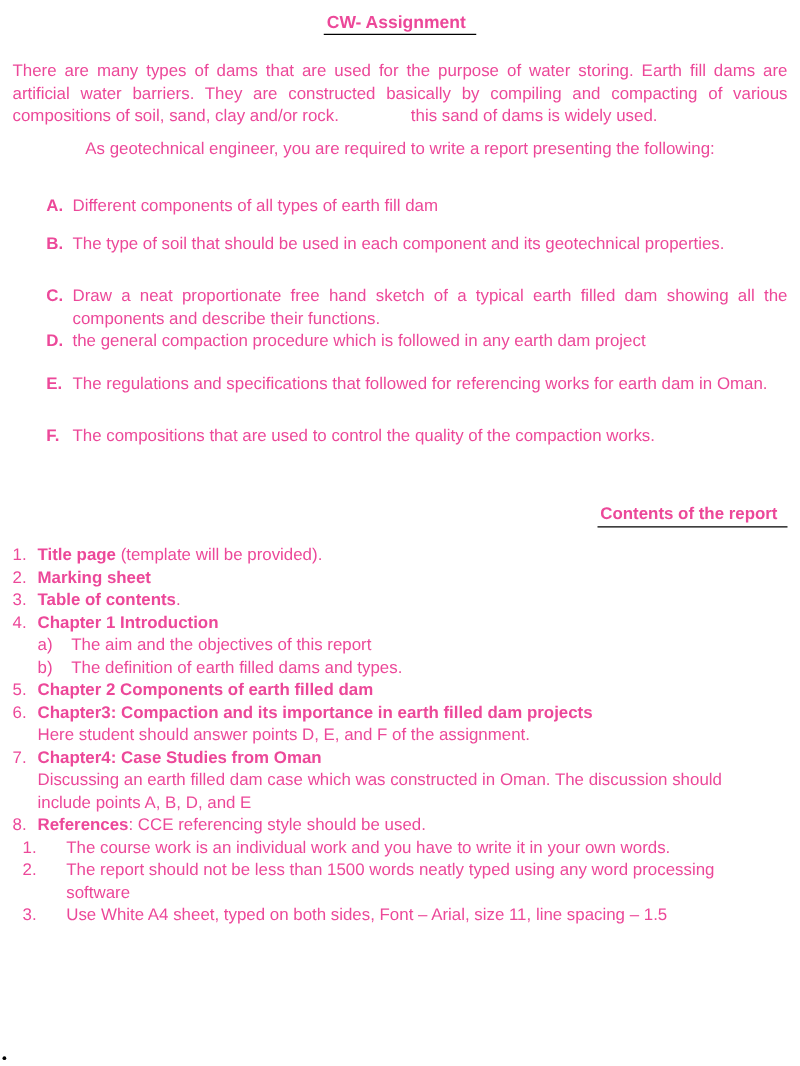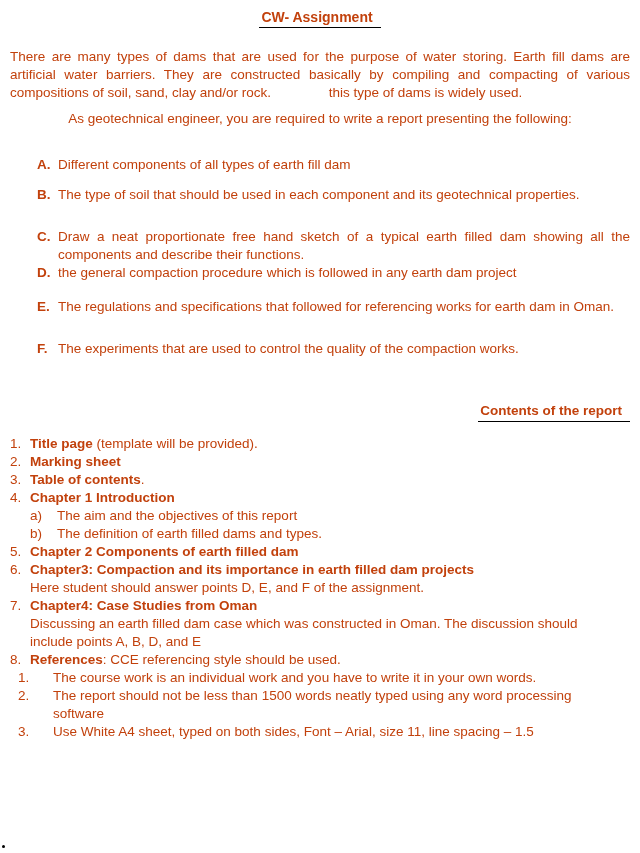--- a/index.html
+++ b/index.html
@@ -2,21 +2,21 @@
 <html><head>
 <meta charset="utf-8">
 <style>
   html, body { margin:0; padding:0; background:#ffffff; }
   .page {
     position:relative;
     width:640px; height:853px;
     box-sizing:border-box;
     padding:8px 10px 0 10px;
     background:#ffffff;
-    color:#c2410c;
+    color:#ec4899;
     font-family:"Liberation Sans", sans-serif;
     font-size:13.5px;
     line-height:18px;
     overflow:hidden;
   }
   .doc-title { text-align:center; font-weight:bold; font-size:14px; margin:0 0 20px 0; }
   .u { display:inline-block; border-bottom:1.5px solid #000; padding:0 8px 1px 2px; }
   .para { margin:0; text-align:justify; }
   .gap { display:inline-block; width:50px; }
   .brief { margin:8px 0 0 0; text-align:center; }
@@ -52,21 +52,21 @@
 
 <div class="page">
 
   <div class="doc-title">
     <span class="u">CW- Assignment</span>
   </div>
 
   <p class="para">
     <span>There are many types of dams that are used for the purpose of water storing. Earth fill dams are artificial water barriers. They are constructed basically by compiling and compacting of various compositions of soil, sand, clay and/or rock.</span>
     <span class="gap"></span>
-    <span>this type of dams is widely used.</span>
+    <span>this sand of dams is widely used.</span>
   </p>
 
   <p class="para brief">As geotechnical engineer, you are required to write a report presenting the following:</p>
 
   <div class="task mt28">
     <span class="task-label">A.</span>
     <span class="task-text">Different components of all types of earth fill dam</span>
   </div>
   <div class="task mt12">
     <span class="task-label">B.</span>
@@ -79,21 +79,21 @@
   <div class="task mt0">
     <span class="task-label">D.</span>
     <span class="task-text">the general compaction procedure which is followed in any earth dam project</span>
   </div>
   <div class="task mt16">
     <span class="task-label">E.</span>
     <span class="task-text">The regulations and specifications that followed for referencing works for earth dam in Oman.</span>
   </div>
   <div class="task mt24">
     <span class="task-label">F.</span>
-    <span class="task-text">The experiments that are used to control the quality of the compaction works.</span>
+    <span class="task-text">The compositions that are used to control the quality of the compaction works.</span>
   </div>
 
   <div class="section-heading">
     <span class="u">Contents of the report</span>
   </div>
 
   <div class="c-item">
     <span class="c-num">1.</span>
     <span class="c-body"><b>Title page</b><span> (template will be provided).</span></span>
   </div>

